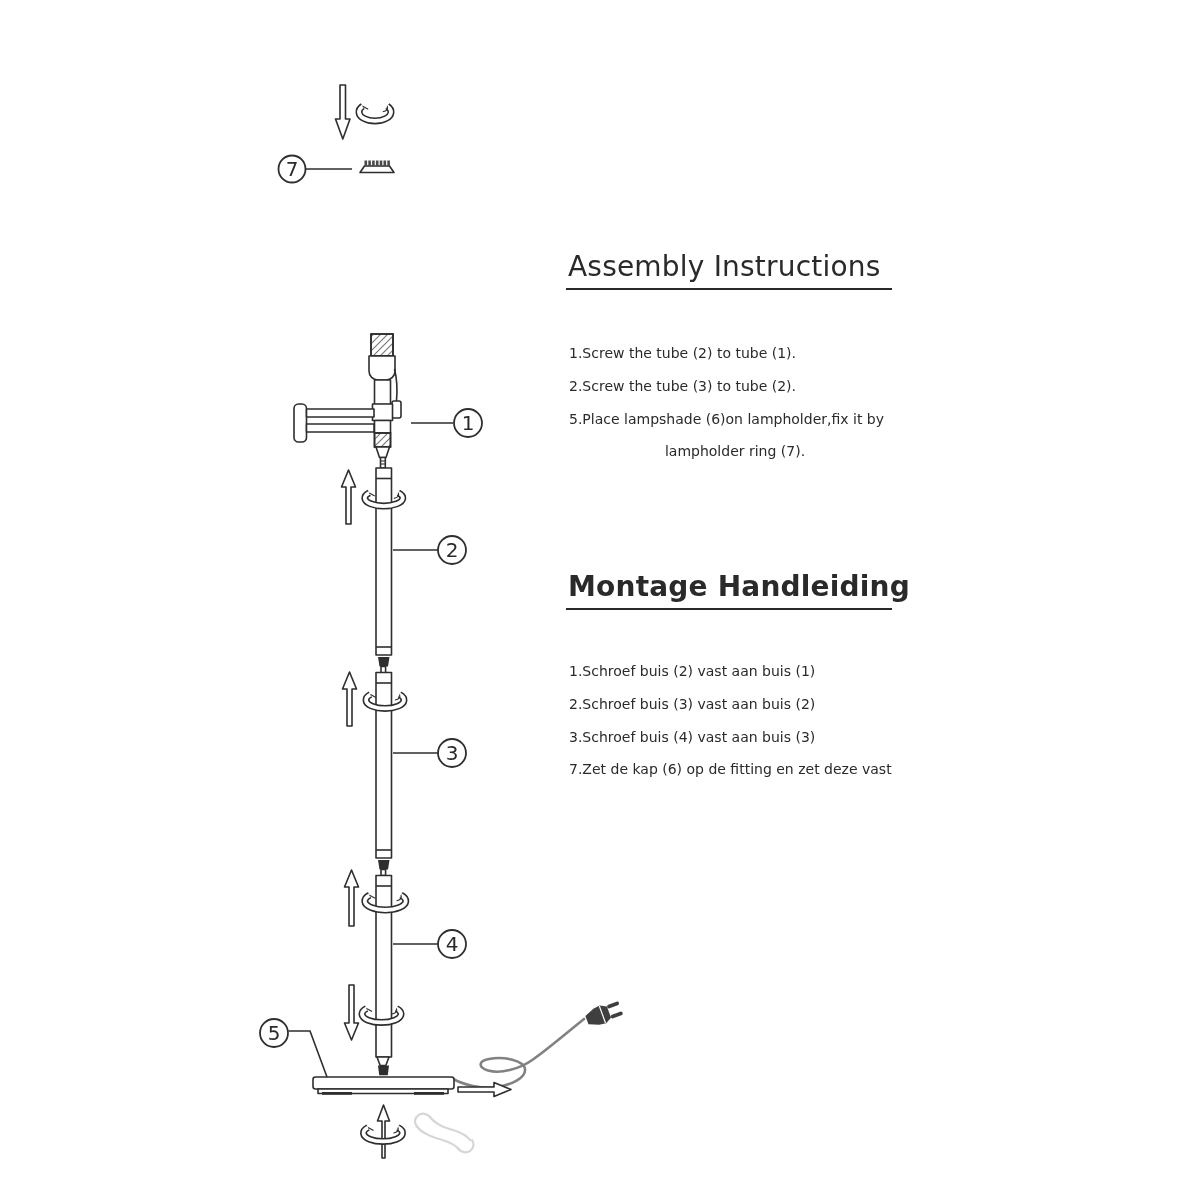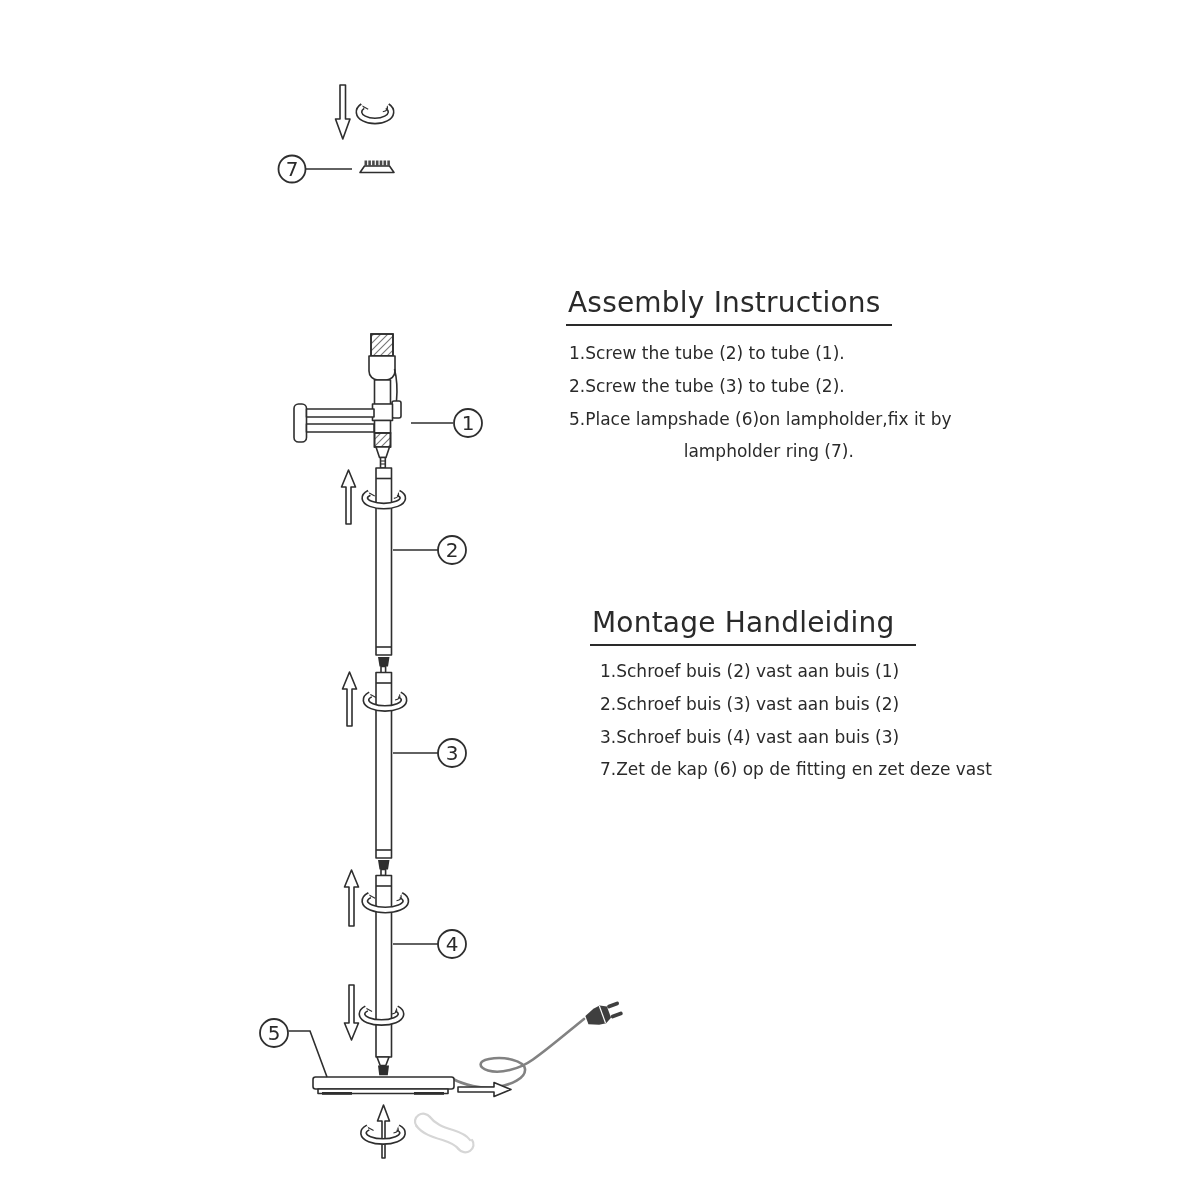--- a/index.html
+++ b/index.html
@@ -18,29 +18,29 @@
   .band-i{fill:none;stroke:#ffffff;stroke-width:3.8;}
   .cord{fill:none;stroke:#828282;stroke-width:2.6;stroke-linecap:round;}
   .plugfill{fill:#3f3f3f;stroke:none;}
   .faint{fill:none;stroke:#d6d6d6;stroke-width:2.2;stroke-linecap:round;stroke-linejoin:round;}
   .callout circle{fill:#ffffff;stroke:#2e2e2e;stroke-width:1.8;}
   .callout text{font-family:"DejaVu Sans","Liberation Sans",sans-serif;font-size:20px;fill:#2a2a2a;text-anchor:middle;}
 
   
   .sec-title{
     position:absolute;font-size:28px;line-height:33px;letter-spacing:.2px;
-    border-bottom:2.5px solid #2a2a2a;padding:0 0 5px 2px;width:324px;white-space:nowrap;margin-top:36px;
+    border-bottom:2.5px solid #2a2a2a;padding:0 0 5px 2px;width:324px;white-space:nowrap;
   }
-  .steps{position:absolute;font-size:17px;line-height:32.8px;white-space:nowrap;}
+  .steps{position:absolute;font-size:14px;line-height:32.8px;white-space:nowrap;}
   .steps p{margin:0;}
   .steps p.cont{padding-left:17px;text-align:center;}
   #en-title{left:566px;top:250px;}
   #en-steps{left:569px;top:337px;}
-  #nl-title{left:590px;top:570px;}
-  #nl-steps{left:600px;top:655px;}
+  #nl-title{left:566px;top:570px;font-weight:bold;}
+  #nl-steps{left:569px;top:655px;}
 </style>
 </head>
 <body>
 
 <div class="page">
 
   <svg class="diagram" width="660" height="1200" viewBox="0 0 660 1200" xmlns="http://www.w3.org/2000/svg">
     <defs>
       <pattern id="hatch" patternUnits="userSpaceOnUse" width="5" height="5" patternTransform="rotate(45)">
         <line x1="0" y1="0" x2="0" y2="5" stroke="#2e2e2e" stroke-width="1.3"></line>

